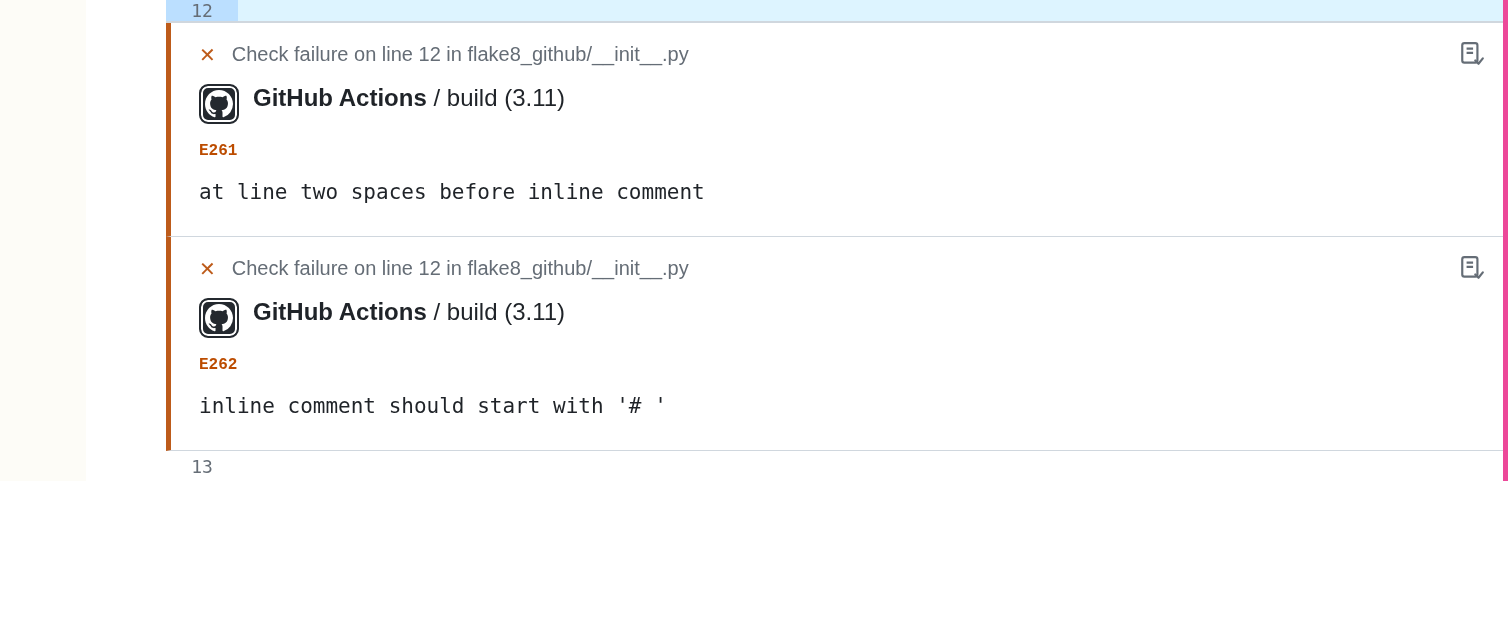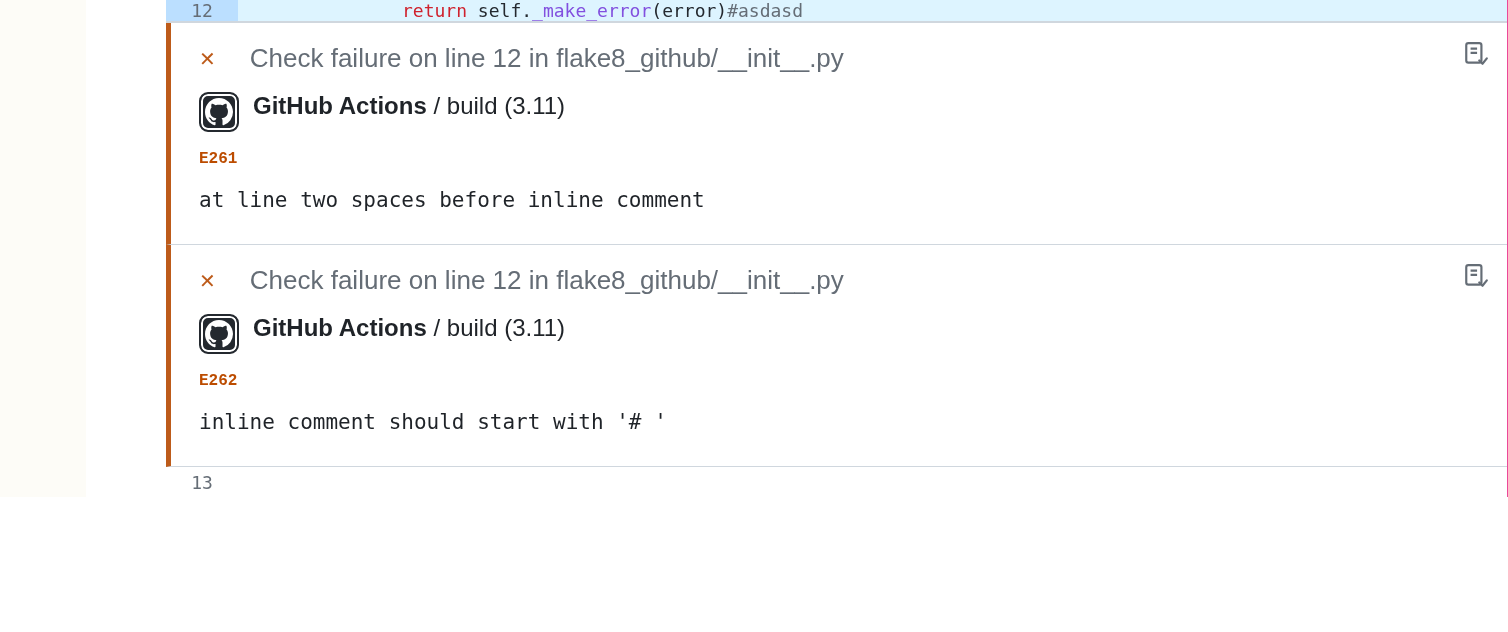--- a/index.html
+++ b/index.html
@@ -82,22 +82,21 @@
     }
     .close-x {
       color: #bd5b1a;
       font-size: 20px;
       font-weight: 400;
       cursor: pointer;
       line-height: 1;
     }
     .failure-text {
       color: #656d76;
-      font-size: 26px;
-      margin-left: 18px;
+      font-size: 20px;
     }
     .workflow-row {
       display: flex;
       align-items: flex-start;
       gap: 14px;
       margin-bottom: 18px;
       margin-left: 0;
     }
     .gh-icon {
       width: 40px;
@@ -152,35 +151,34 @@
     }
     .line-13-num {
       width: 72px;
       text-align: center;
       color: #656d76;
       font-family: ui-monospace, SFMono-Regular, "SF Mono", Menlo, Consolas, monospace;
       font-size: 18px;
       padding: 4px 10px;
     }
     .right-border {
-      border-right: 1px solid #ec4899;
+      border-right: 5px solid #ec4899;
     }
   </style>
 </head>
 <body>
 
 <div class="container">
   <div class="left-gutter">
     <div class="left-gutter-cream"></div>
   </div>
   <div class="main-area right-border">
 
     <div class="code-line">
       <div class="line-number">12</div>
-      <div class="code-content"><span class="kw">return</span><span class="var"> self</span><span class="punct">.</span><span class="func">_make_error</span><span class="punct">(</span><span class="var">error</span><span class="punct">)</span><span class="comment">#asdasd</span></div>
     </div>
 
     <div class="annotations">
 
       <div class="annotation">
         <div class="resolve-icon">
           <svg viewBox="0 0 24 24" fill="none" stroke="currentColor" stroke-width="2">
             <rect x="3" y="2" width="14" height="18" rx="2"></rect>
             <path d="M7 7h6M7 11h6"></path>
             <path d="M15 18l3 3 4-5" stroke-linecap="round" stroke-linejoin="round"></path>

